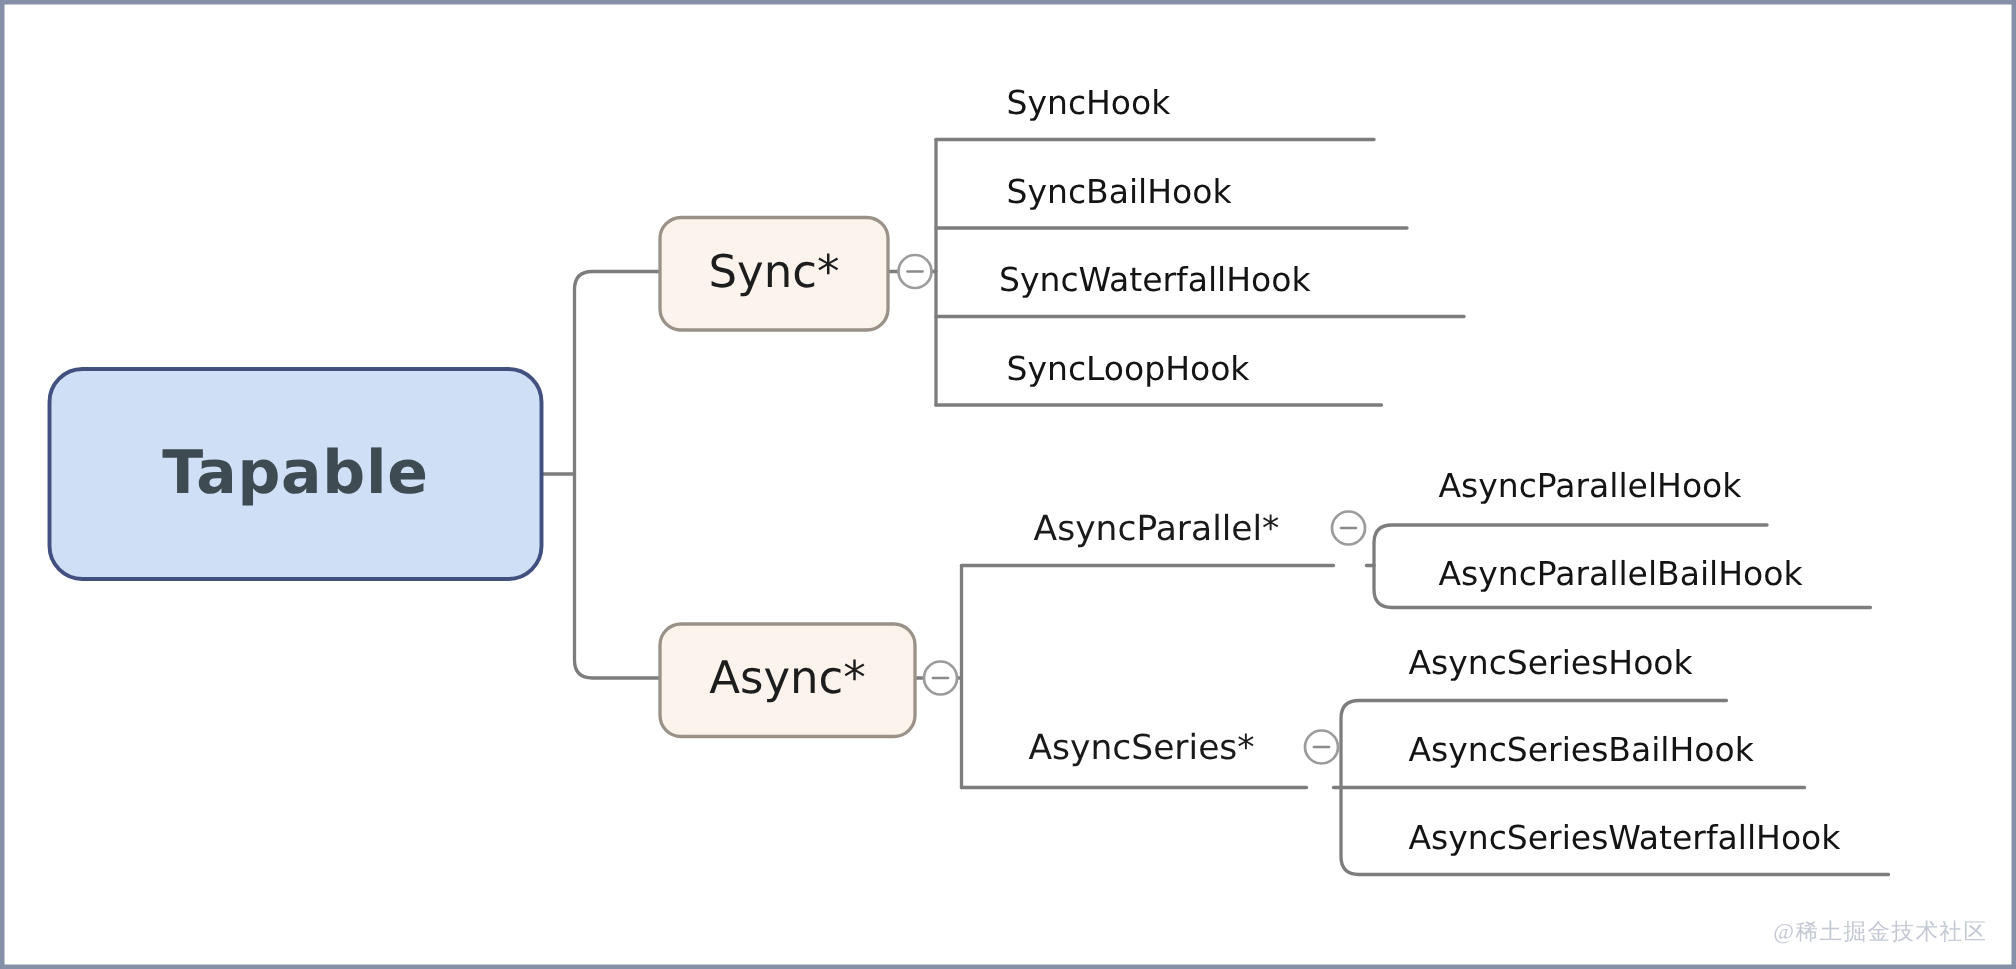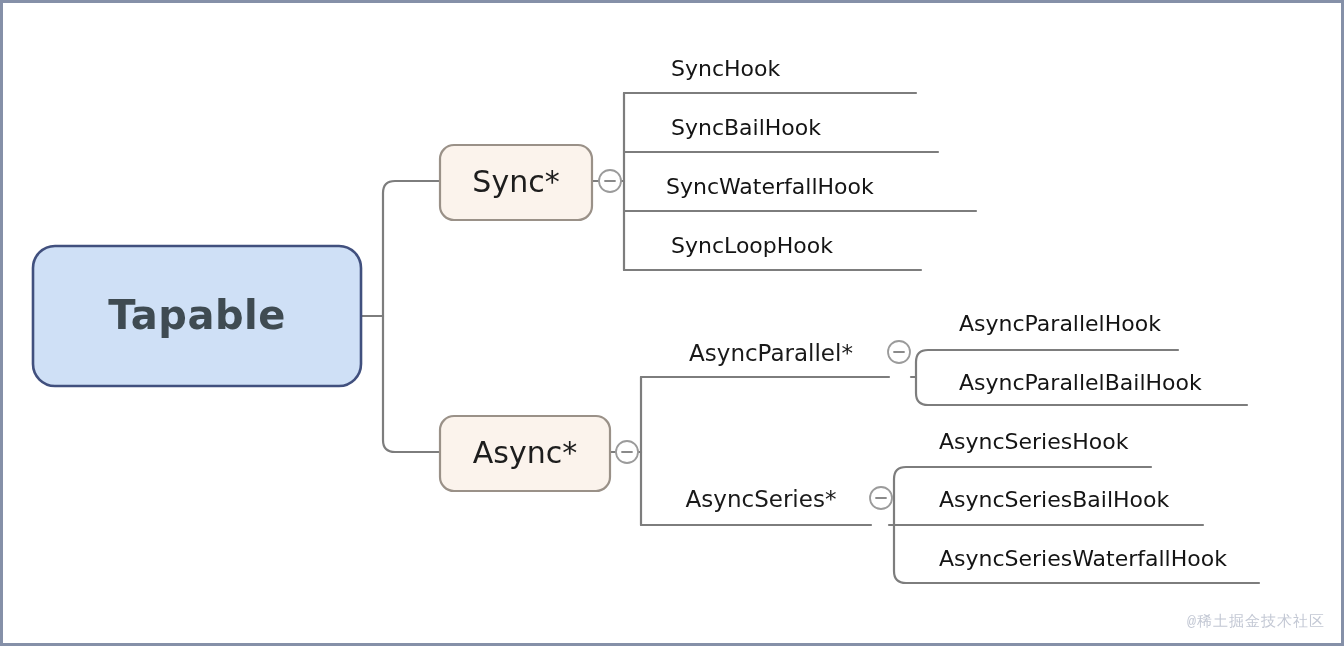--- a/index.html
+++ b/index.html
@@ -75,21 +75,21 @@
   }
   .leaf-label {
     font-size: 22px;
     fill: #141414;
     text-anchor: start;
   }
   .watermark {
     position: absolute;
     right: 16px;
     bottom: 12px;
-    font-family: Liberation Mono, monospace;
+    font-family: Liberation Serif, serif;
     font-size: 15px;
     color: #c3c8d4;
     letter-spacing: 1px;
     white-space: nowrap;
   }
 </style>
 </head>
 <body>
 
 <div id="canvas">

